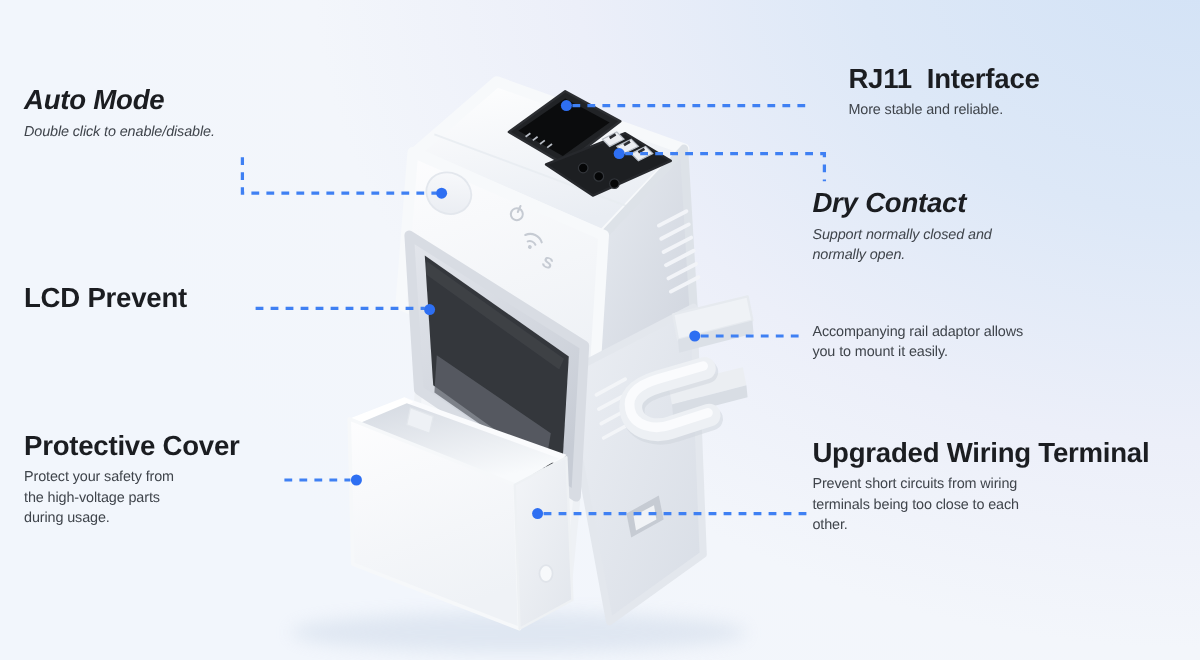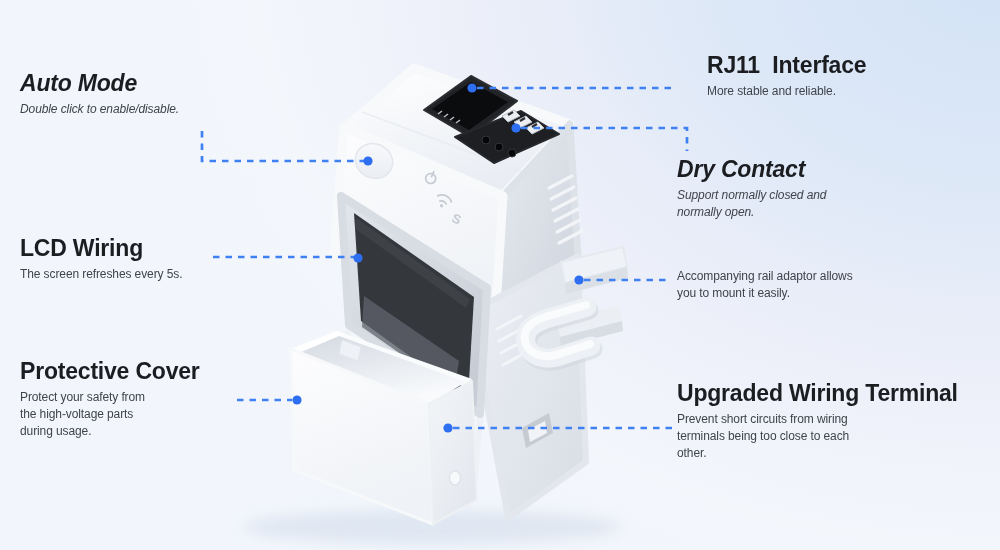--- a/index.html
+++ b/index.html
@@ -217,22 +217,21 @@
       </g>
     </g>
   </svg>
 
   <div class="callout" style="left:20px;top:70px;width:290px;font-style:italic;">
     <h2>Auto Mode</h2>
     <p>Double click to enable/disable.</p>
   </div>
 
   <div class="callout" style="left:20px;top:235px;width:300px;">
-    <h2>LCD Wiring</h2>
-    <p>The screen refreshes every 5s.</p>
+    <h2>LCD Prevent</h2>
   </div>
 
   <div class="callout" style="left:20px;top:358px;width:240px;">
     <h2>Protective Cover</h2>
     <p>Protect your safety from
 the high-voltage parts
 during usage.</p>
   </div>
 
   <div class="callout" style="left:707px;top:52px;width:300px;">
@@ -244,20 +243,20 @@
     <h2>Dry Contact</h2>
     <p>Support normally closed and
 normally open.</p>
   </div>
 
   <div class="callout" style="left:677px;top:268px;width:310px;">
     <p>Accompanying rail adaptor allows
 you to mount it easily.</p>
   </div>
 
-  <div class="callout" style="left:677px;top:380px;width:320px;">
+  <div class="callout" style="left:677px;top:364px;width:320px;">
     <h2>Upgraded Wiring Terminal</h2>
     <p>Prevent short circuits from wiring
 terminals being too close to each
 other.</p>
   </div>
 
 </div>
 
 </body></html>

